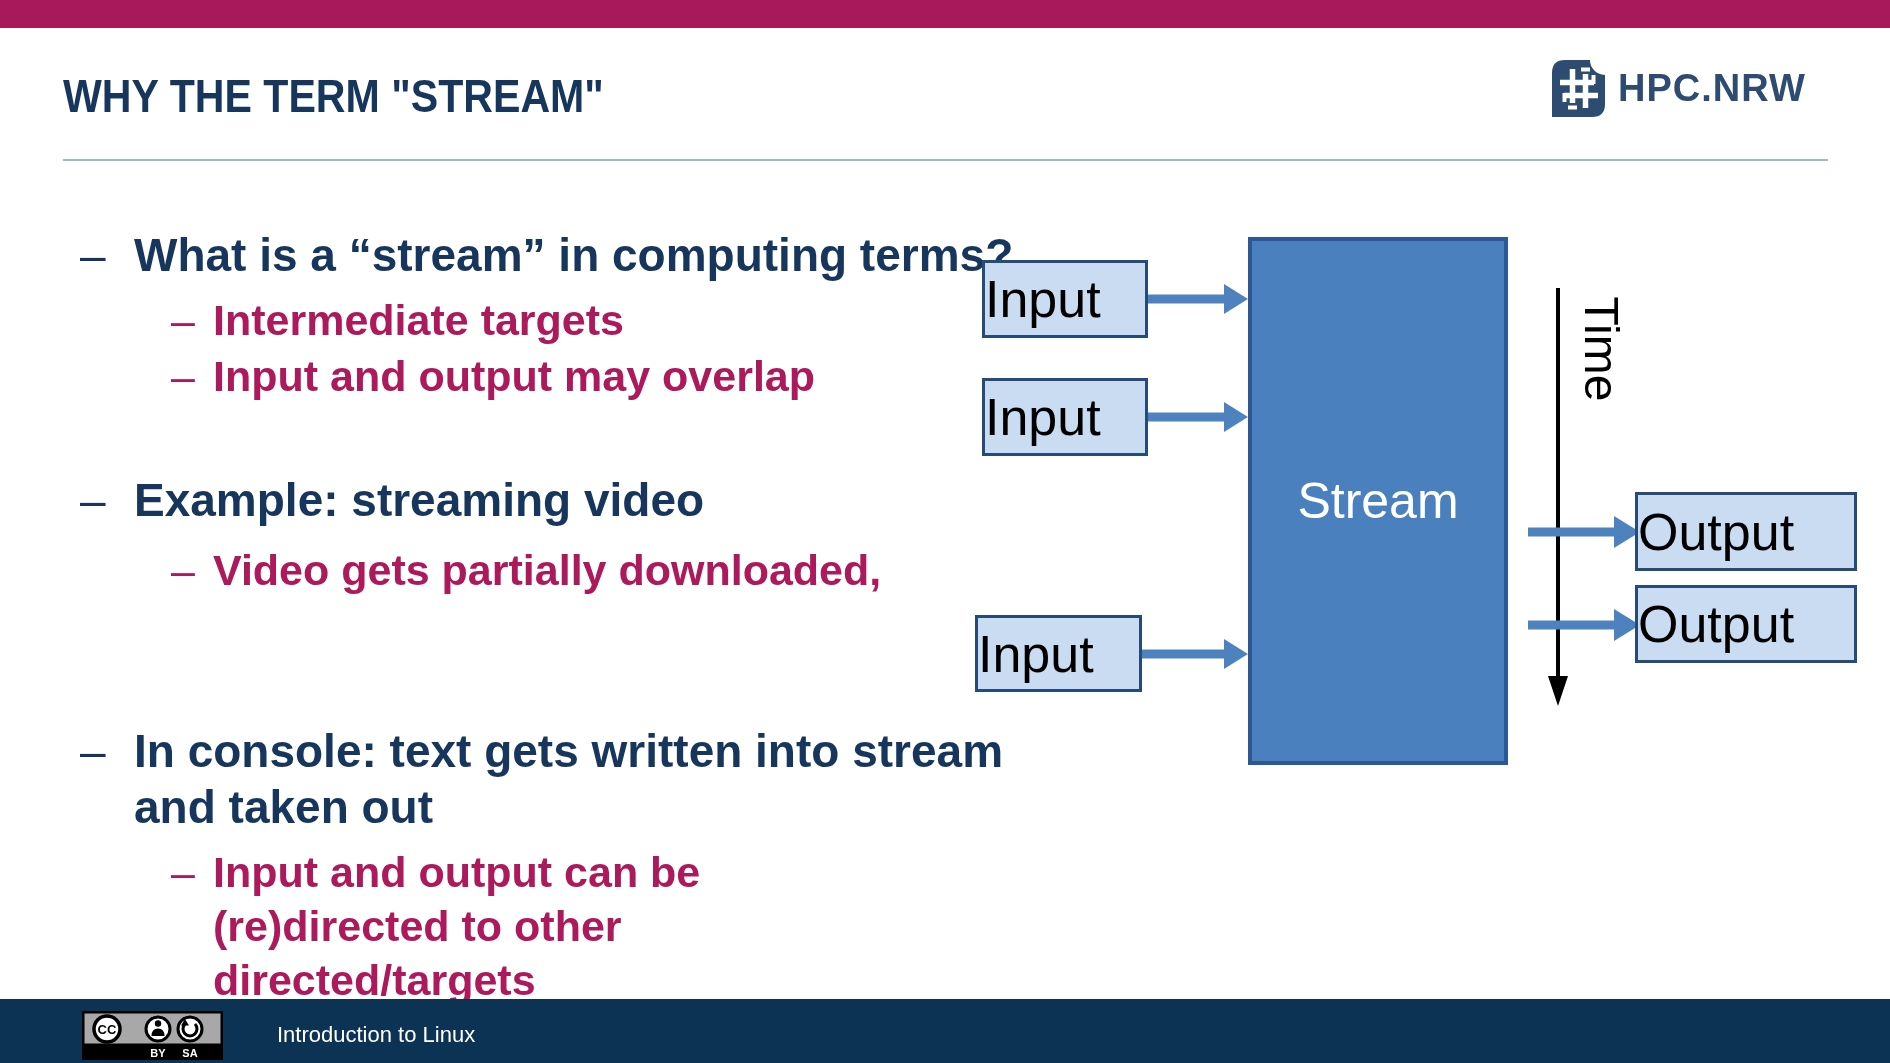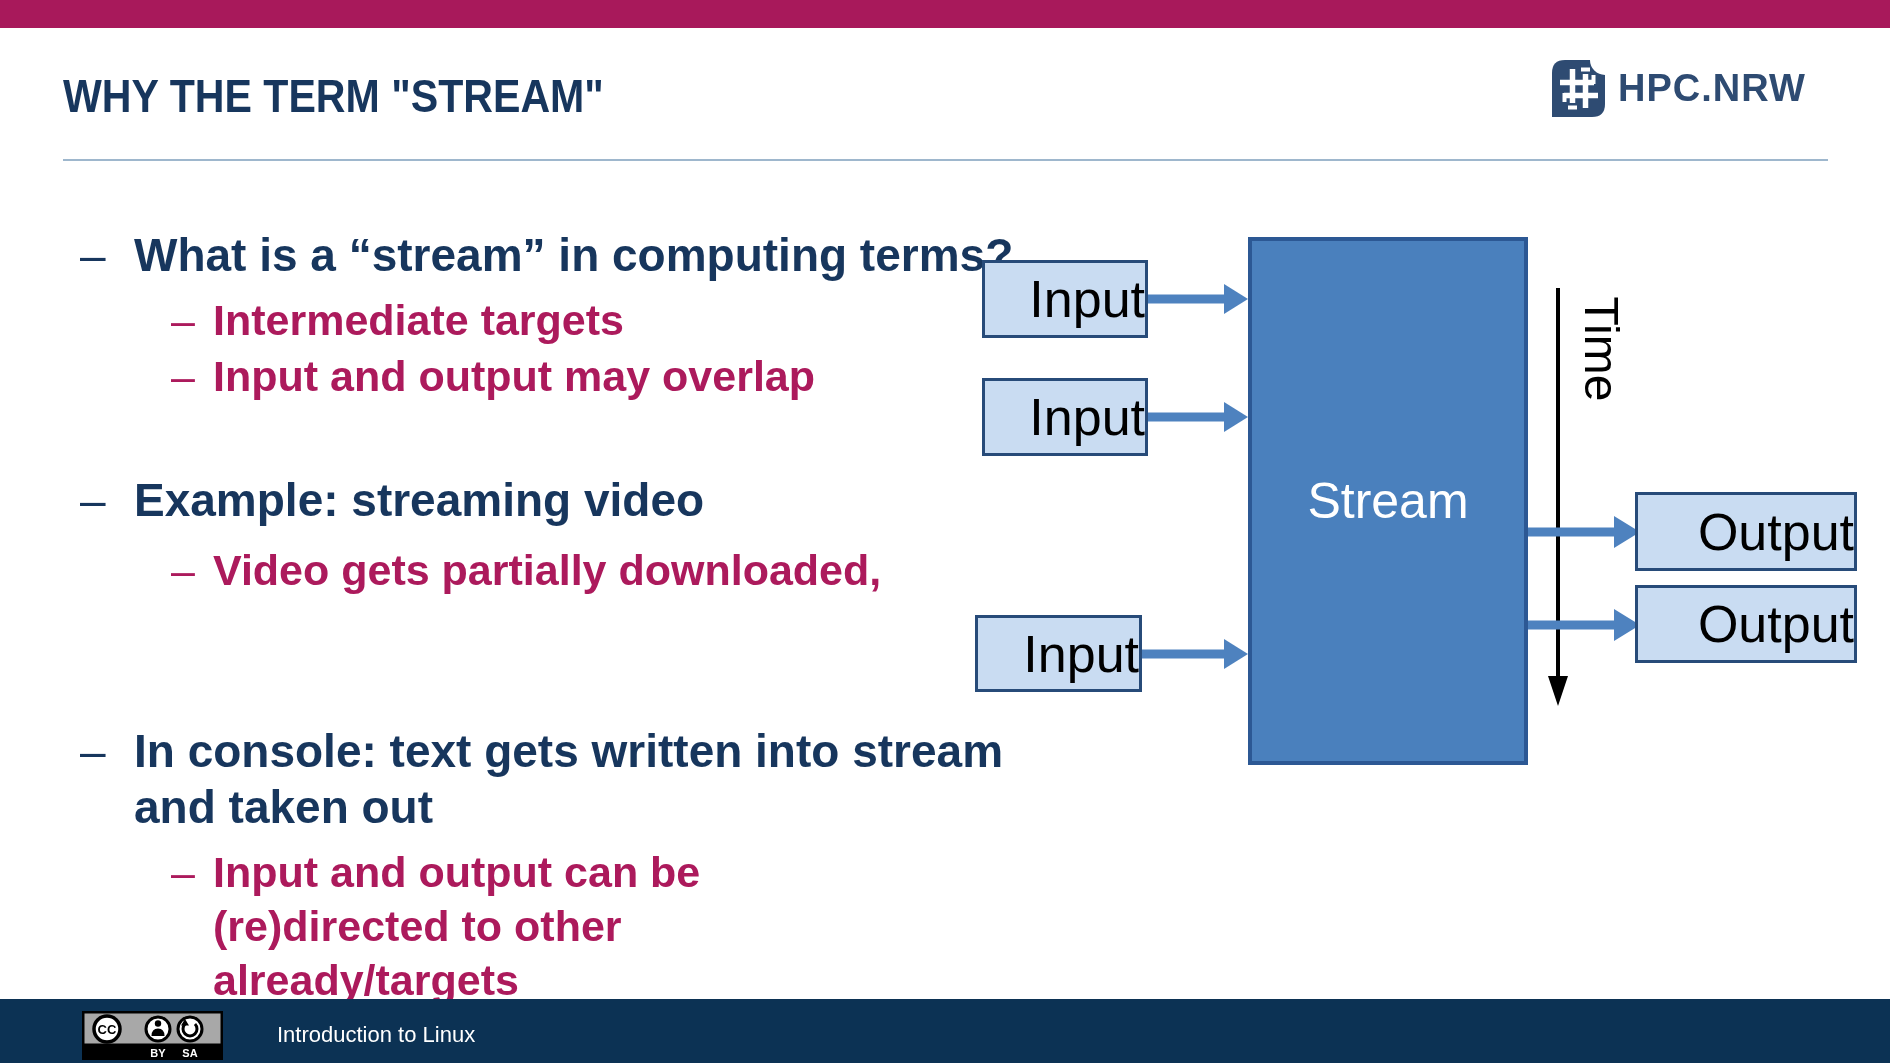--- a/index.html
+++ b/index.html
@@ -31,30 +31,30 @@
   #item-1{top:227px;}
   #item-2{top:293px;}
   #item-3{top:349px;}
   #item-4{top:472px;}
   #item-5{top:543px;}
   #item-6{top:723px;}
   #item-7{top:845px;z-index:1;}
   
   .io-box{
     position:absolute;background:#C9DCF2;border:3px solid #274B79;
-    display:flex;align-items:center;justify-content:flex-end;
+    display:flex;align-items:center;justify-content:flex-start;
     color:#000;font-size:52px;box-sizing:border-box;
   }
   #input-1{left:982px;top:260px;width:166px;height:78px;}
   #input-2{left:982px;top:378px;width:166px;height:78px;}
   #input-3{left:975px;top:615px;width:167px;height:77px;}
   #output-1{left:1635px;top:492px;width:222px;height:79px;}
   #output-2{left:1635px;top:585px;width:222px;height:78px;}
   .stream-box{
-    position:absolute;left:1248px;top:237px;width:280px;height:528px;
+    position:absolute;left:1248px;top:237px;width:260px;height:528px;
     background:#4A80BD;border:4px solid #2C5894;box-sizing:border-box;
     display:flex;align-items:center;justify-content:center;
     color:#ffffff;font-size:50px;
   }
   .arrow-svg{position:absolute;display:block;}
   #arrow-in-1{left:1148px;top:284px;}
   #arrow-in-2{left:1148px;top:402px;}
   #arrow-in-3{left:1142px;top:639px;}
   #arrow-out-1{left:1528px;top:516px;}
   #arrow-out-2{left:1528px;top:609px;}
@@ -132,21 +132,21 @@
   <span>
     <span class="line">In console: text gets written into stream</span>
     <span class="line">and taken out</span>
   </span>
 </div>
 <div class="item l2" id="item-7">
   <span class="marker">–</span>
   <span>
     <span class="line">Input and output can be</span>
     <span class="line">(re)directed to other</span>
-    <span class="line">already/targets</span>
+    <span class="line">directed/targets</span>
   </span>
 </div>
 
 <div class="io-box" id="input-1">
   <span>Input</span>
 </div>
 <div class="io-box" id="input-2">
   <span>Input</span>
 </div>
 <div class="io-box" id="input-3">

